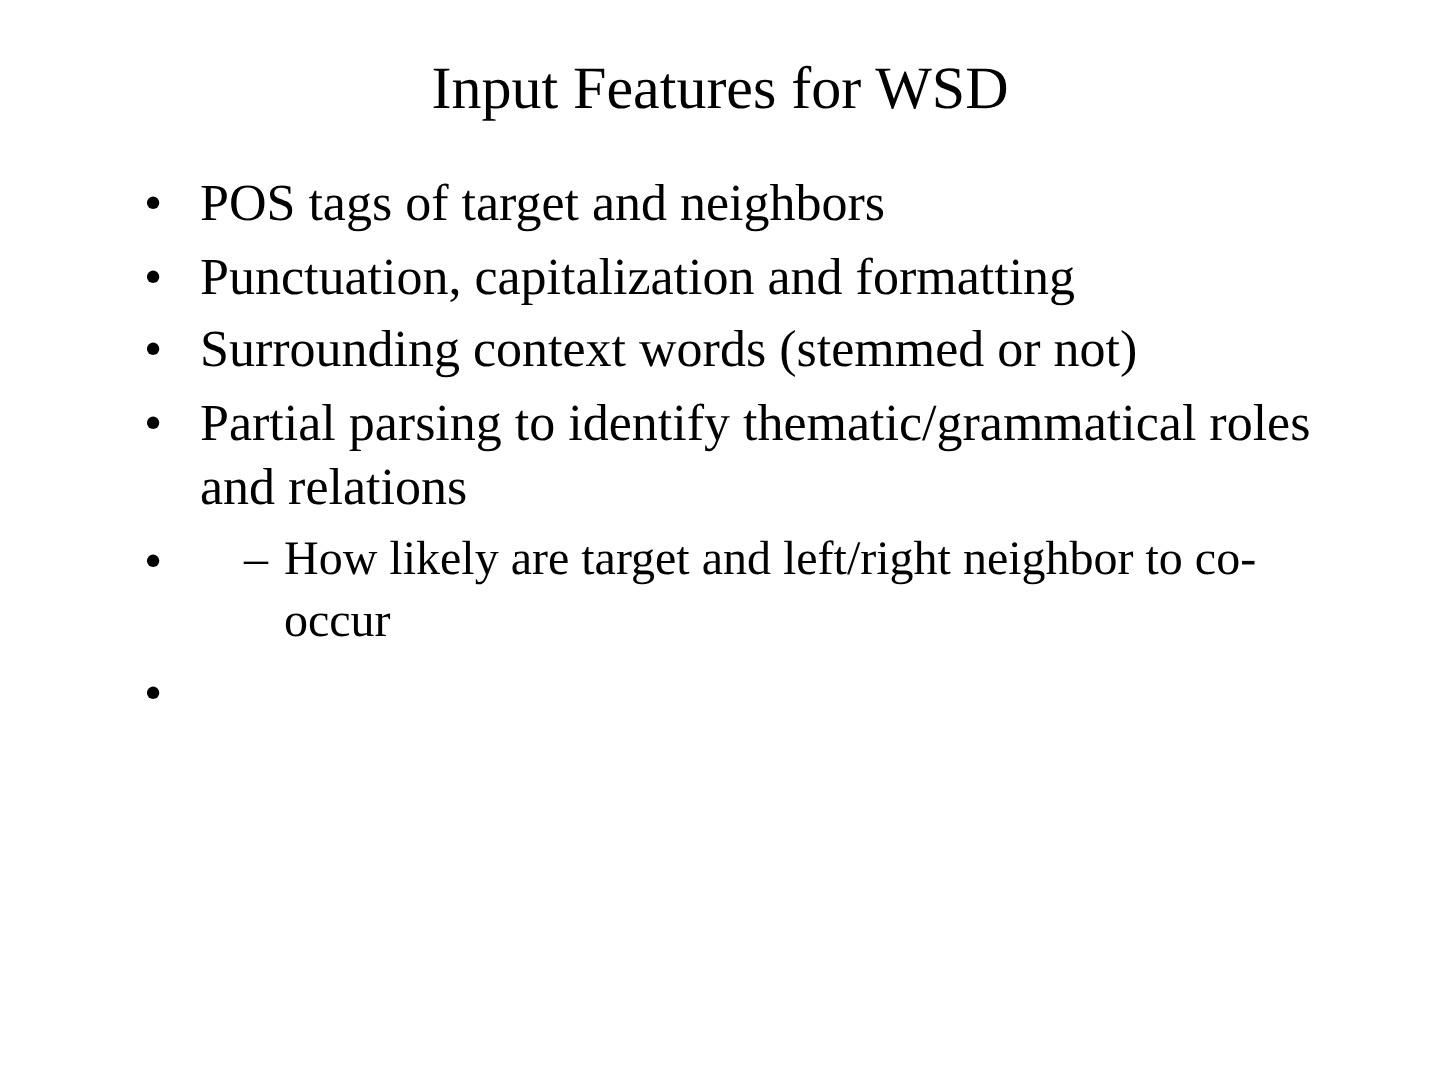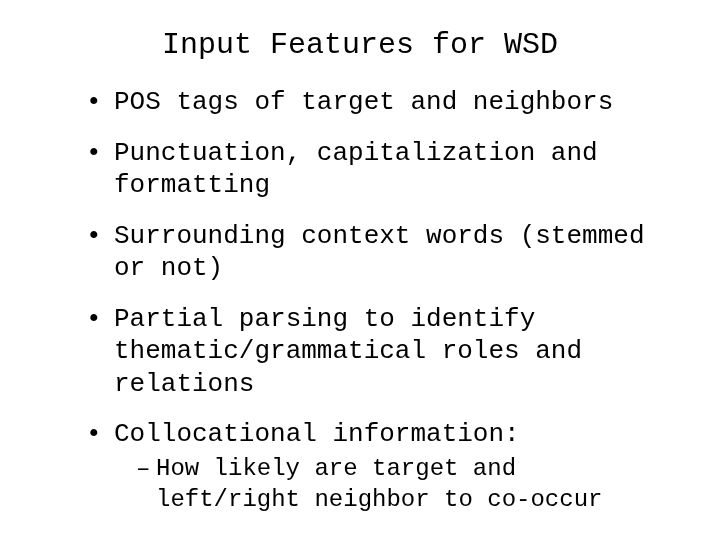--- a/index.html
+++ b/index.html
@@ -15,34 +15,32 @@
     width: 720px;
     height: 540px;
     box-sizing: border-box;
     padding: 28px 40px 20px 40px;
   }
   .title {
     text-align: center;
     font-size: 30px;
     font-weight: normal;
     margin: 0 0 24px 0;
-    font-family: Liberation Mono, monospace;
   }
   ul.top {
     list-style: none;
     margin: 0;
     padding: 0 0 0 28px;
     font-size: 26px;
     line-height: 1.25;
   }
   ul.top > li {
     position: relative;
     padding-left: 28px;
-    margin: 18px;
-    font-family: Liberation Mono, monospace;
+    margin: 4px;
   }
   ul.top > li::before {
     content: "•";
     position: absolute;
     left: 0;
     top: 0;
     font-size: 26px;
   }
   ul.sub {
     list-style: none;
@@ -69,21 +67,20 @@
 
 <div class="slide">
   <h1 class="title">Input Features for WSD</h1>
 
   <ul class="top">
     <li><span>POS tags of target and neighbors</span></li>
     <li><span>Punctuation, capitalization and formatting</span></li>
     <li><span>Surrounding context words (stemmed or not)</span></li>
     <li><span>Partial parsing to identify thematic/grammatical roles and relations</span></li>
     <li>
-      <span>Collocational information:</span>
       <ul class="sub">
         <li><span>How likely are target and left/right neighbor to co-occur</span></li>
       </ul>
     </li>
     <li>
     </li>
   </ul>
 </div>
 
 </body></html>

